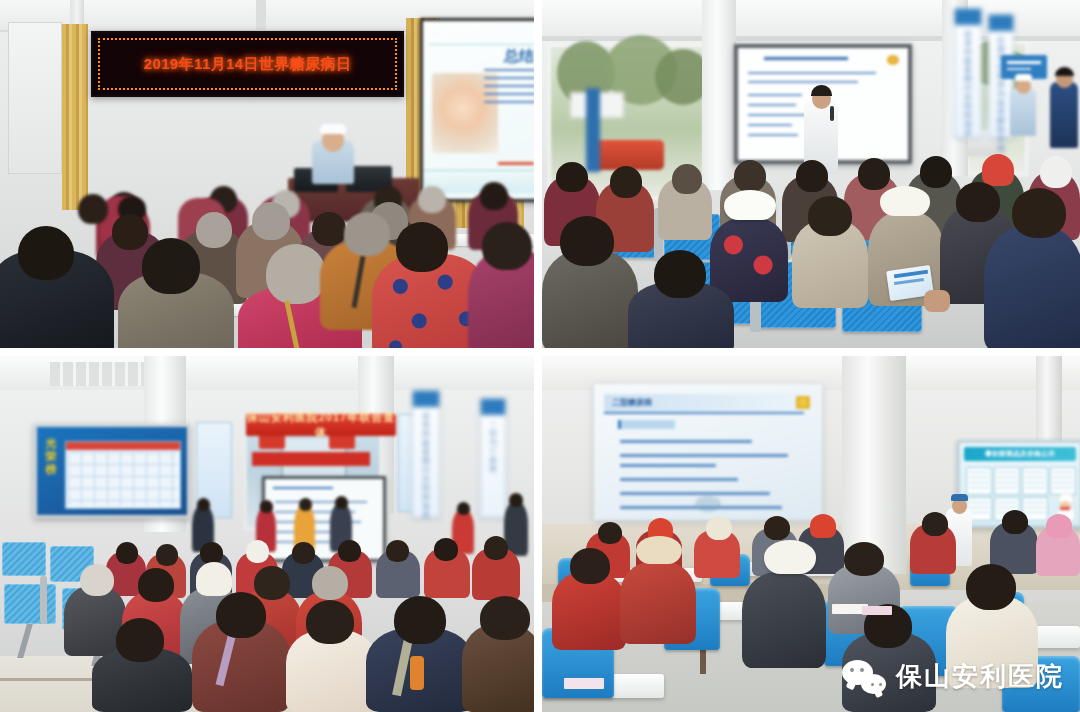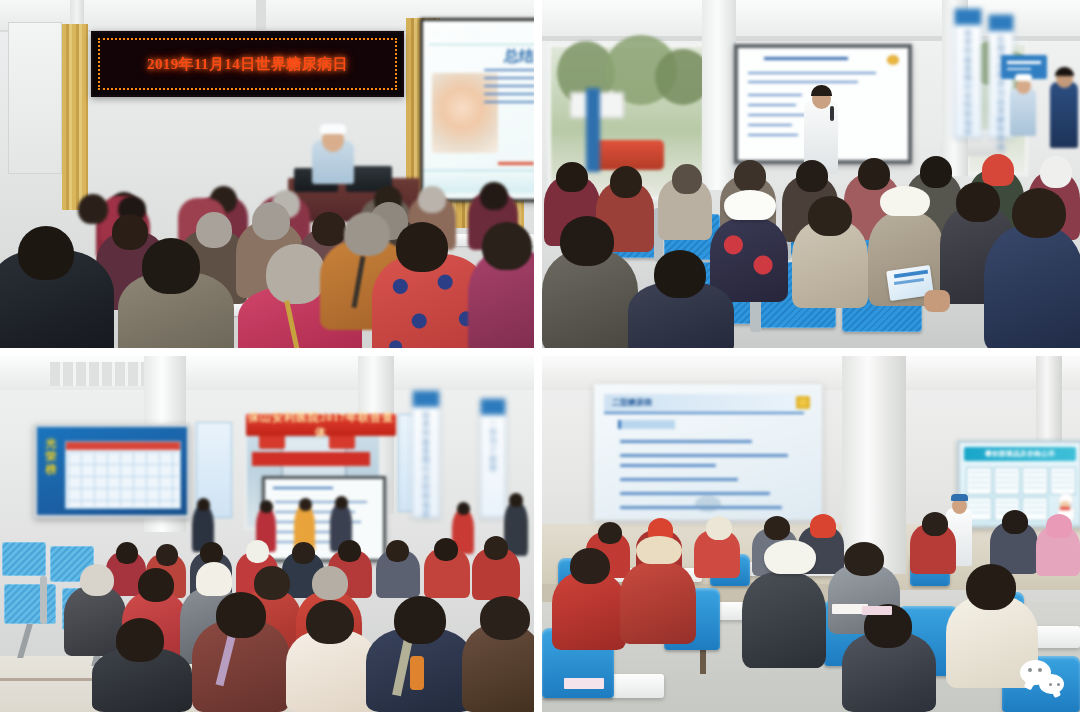--- a/index.html
+++ b/index.html
@@ -2,21 +2,21 @@
 <html><head>
 <meta charset="utf-8">
 <title>Photo Collage</title>
 <style>
   html,body{margin:0;padding:0;background:#ffffff;}
   body{width:1080px;height:712px;overflow:hidden;
        font-family:"Liberation Sans","DejaVu Sans",sans-serif;}
 
   .collage{position:relative;width:1080px;height:712px;background:#ffffff;}
 
-  .panel{position:absolute;overflow:hidden;background:#c2410c;font-family:Liberation Serif, serif;}
+  .panel{position:absolute;overflow:hidden;background:#c2410c;}
   .p-tl{left:0;top:0;width:534px;height:348px;}
   .p-tr{left:542px;top:0;width:538px;height:348px;}
   .p-bl{left:0;top:356px;width:534px;height:356px;}
   .p-br{left:542px;top:356px;width:538px;height:356px;}
 
   .layer{position:absolute;}
   .blur1{filter:blur(0.7px);}
   .blur2{filter:blur(1.4px);}
   .blur3{filter:blur(2.6px);}
 
@@ -793,15 +793,16 @@
 
   <div class="wm">
     <div class="wm-logo">
       <div class="wm-b1"></div>
       <div class="wm-b2"></div>
       <div class="wm-eye" style="left:8px;top:8px;"></div>
       <div class="wm-eye" style="left:18px;top:8px;"></div>
       <div class="wm-eye" style="right:12px;bottom:8px;width:3px;height:3px;"></div>
       <div class="wm-eye" style="right:4px;bottom:8px;width:3px;height:3px;"></div>
     </div>
+    <div class="wm-txt">保山安利医院</div>
   </div>
 
 </div>
 
 </body></html>

